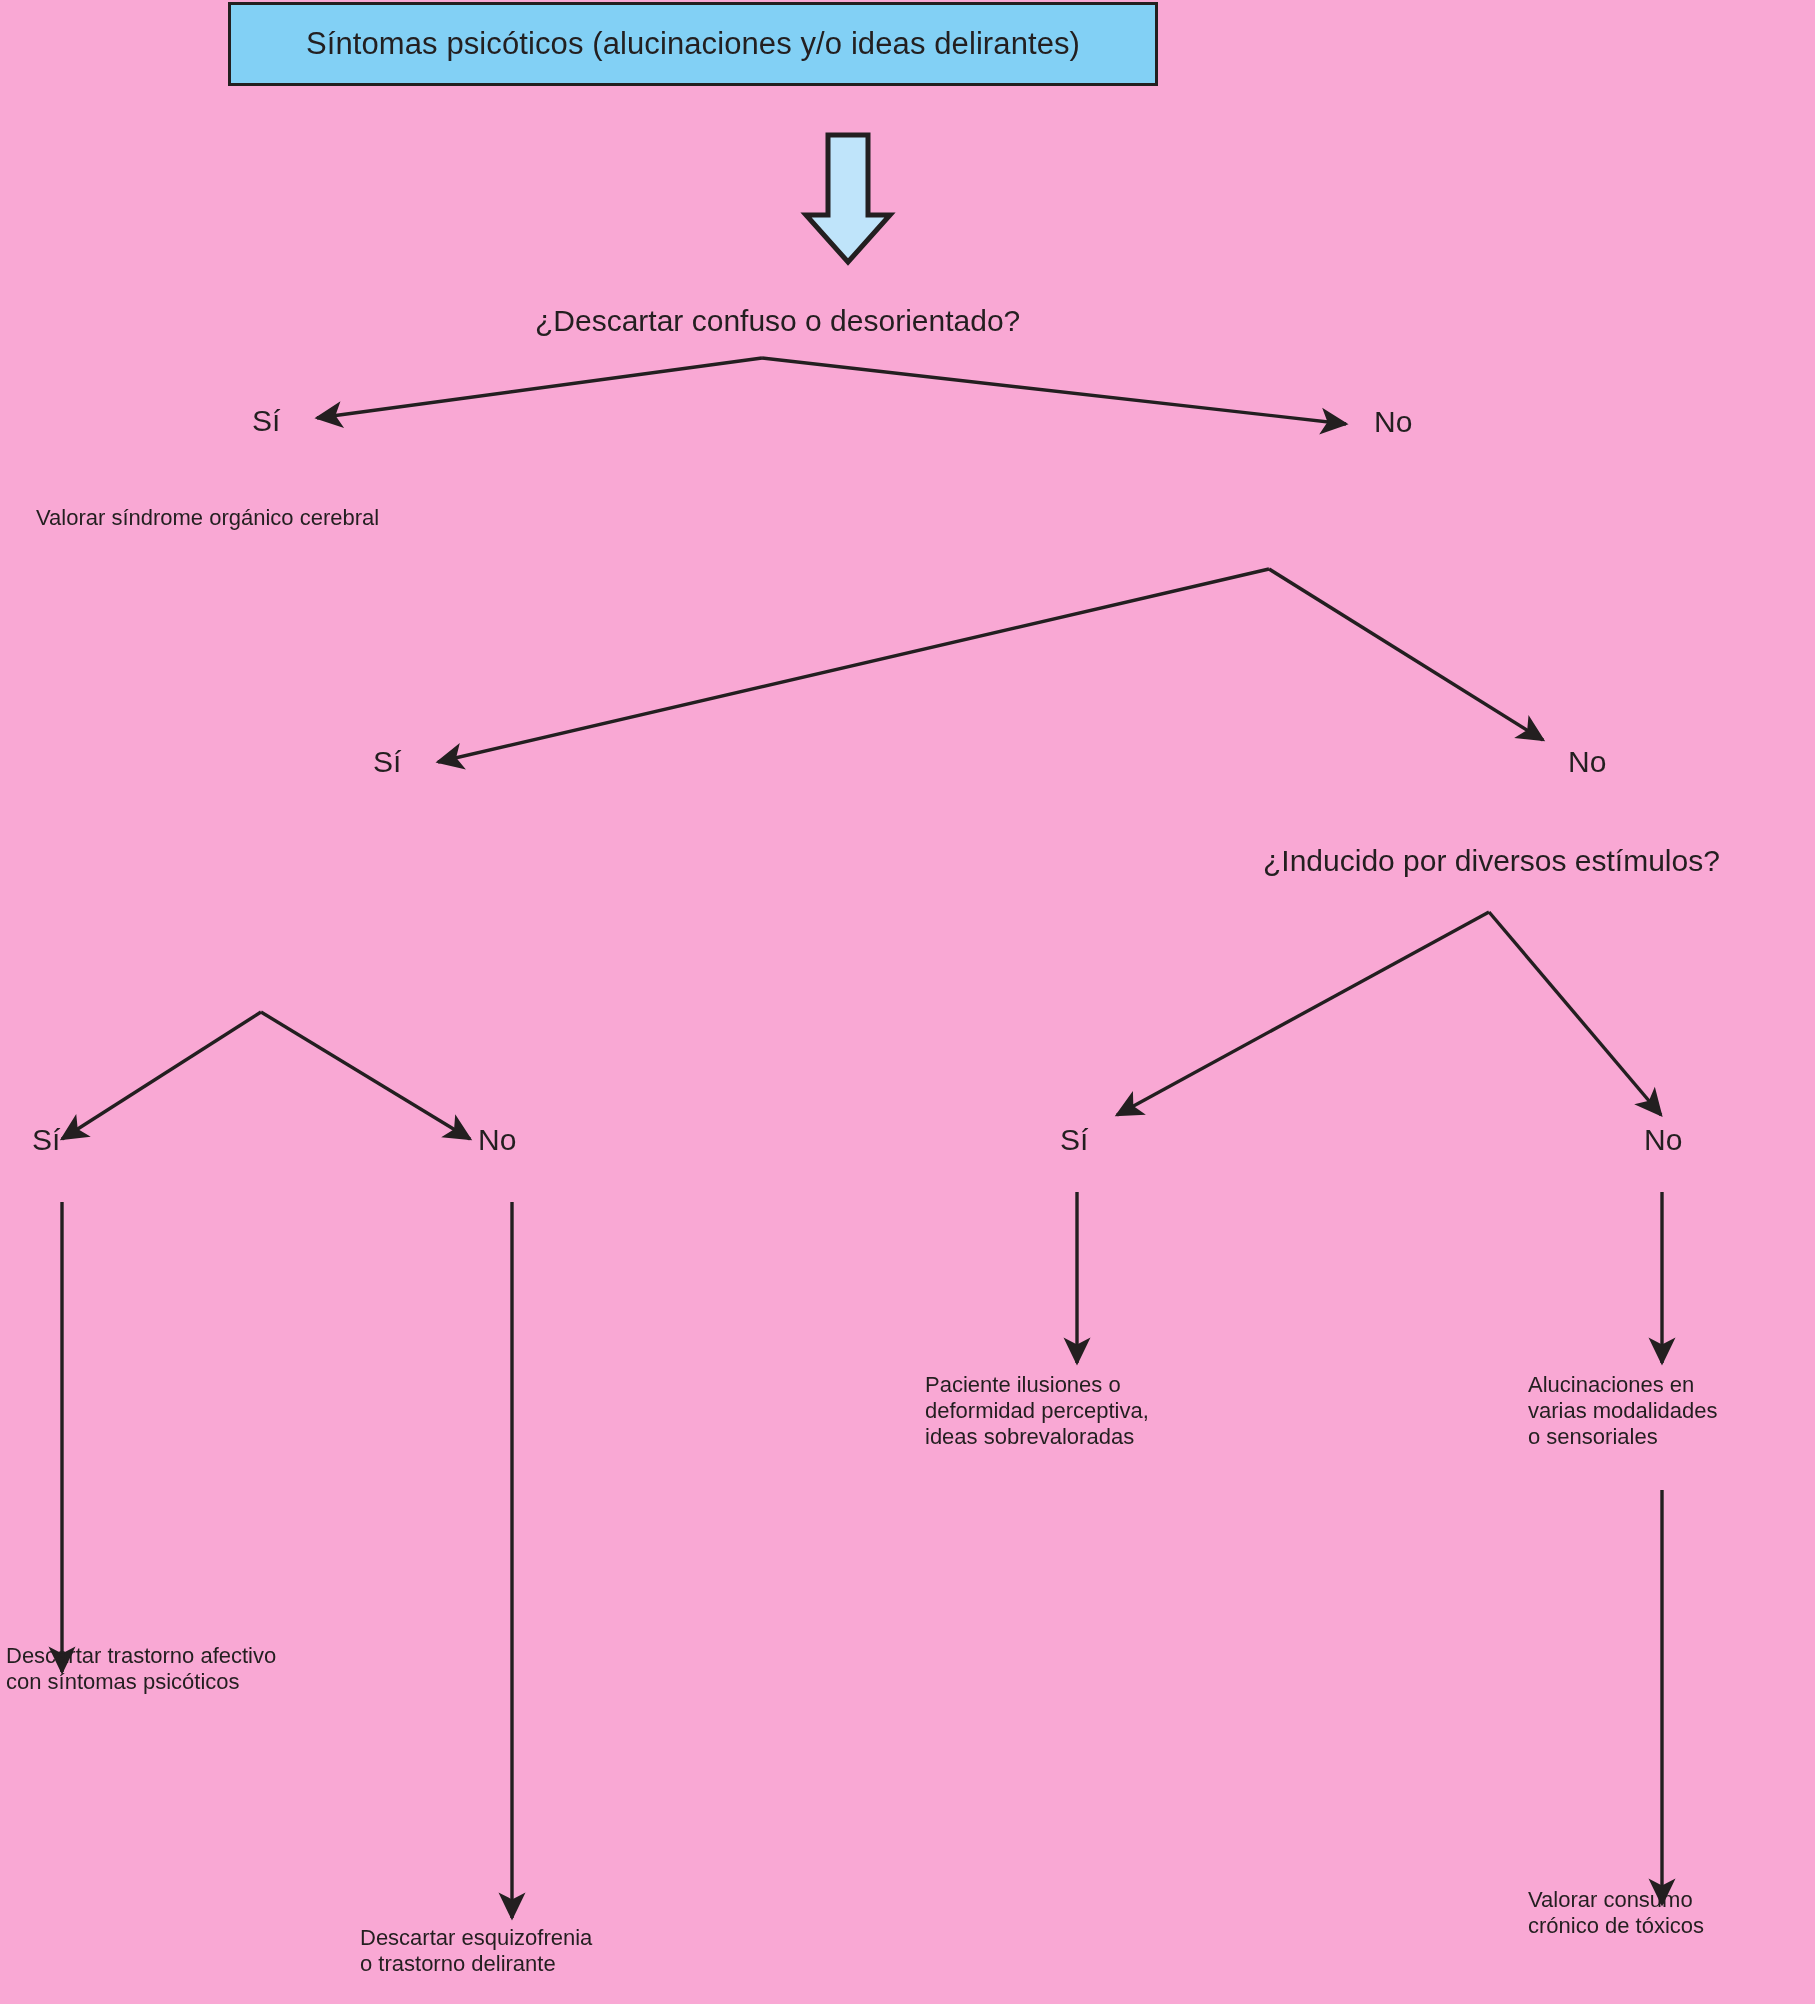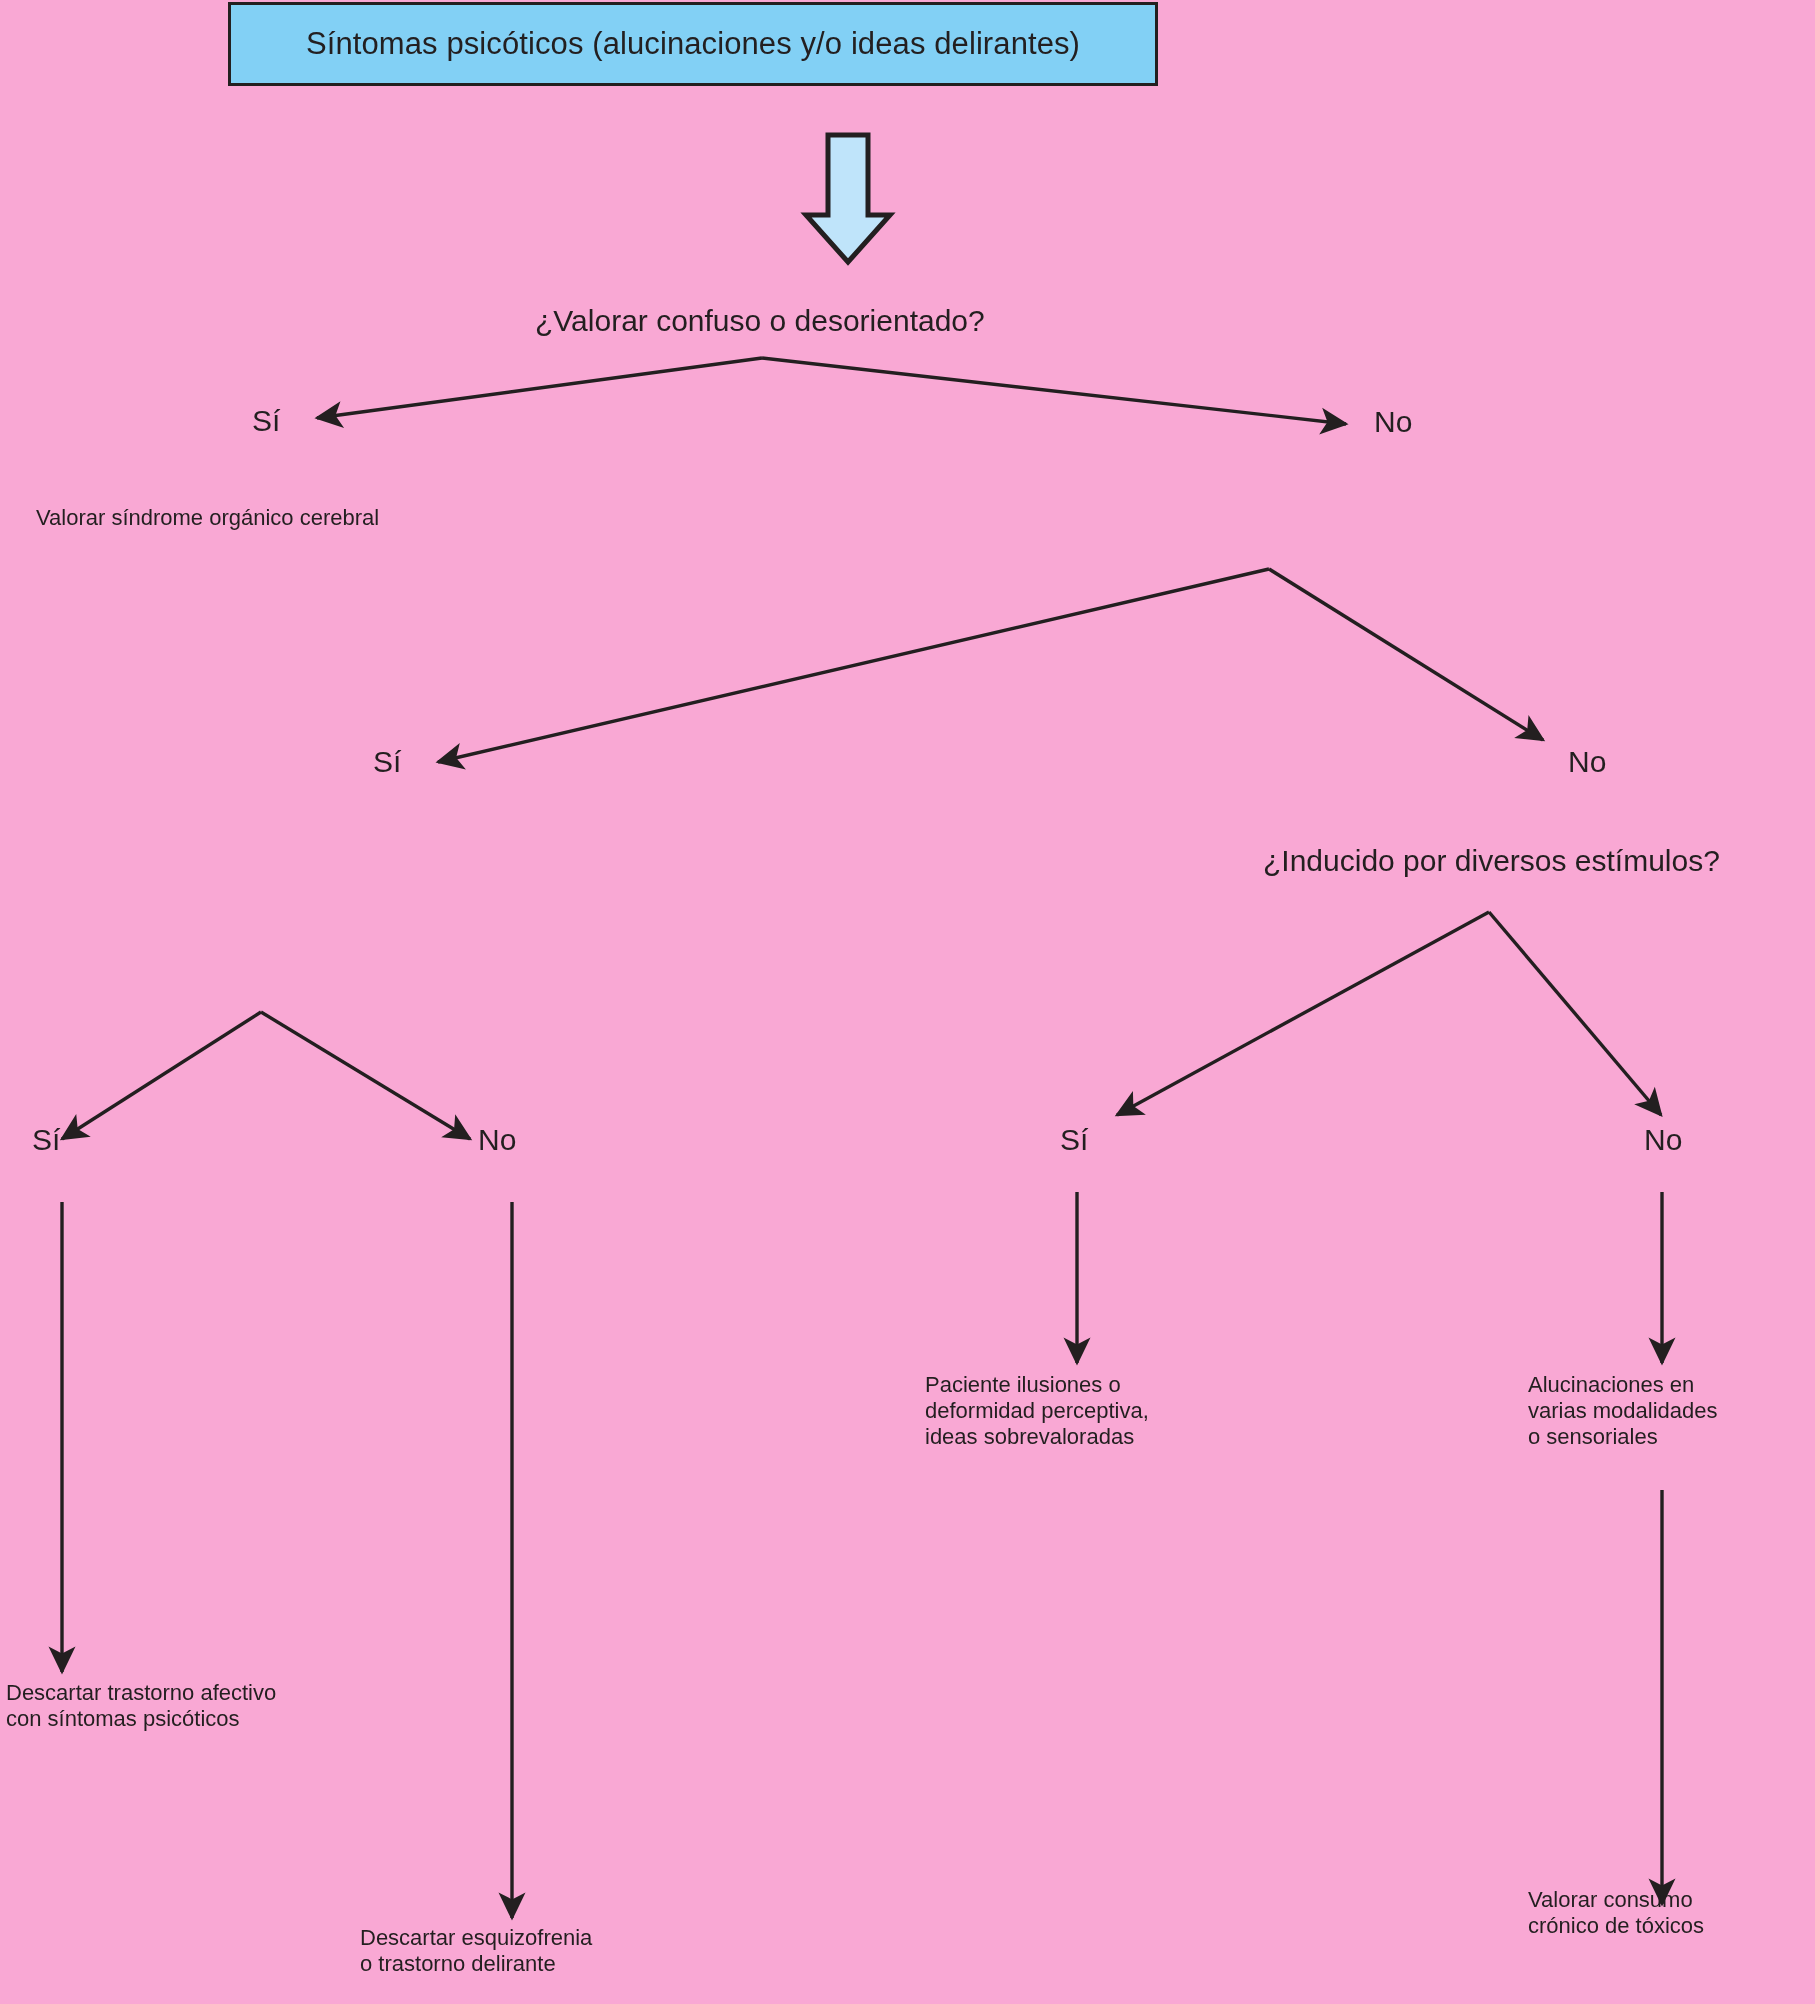--- a/index.html
+++ b/index.html
@@ -107,21 +107,21 @@
 
     <g stroke="#231f20" stroke-width="3.4" fill="none">
       <path d="M 1077 1192 L 1077 1363" marker-end="url(#arrowhead)"></path>
       <path d="M 1662 1192 L 1662 1363" marker-end="url(#arrowhead)"></path>
       <path d="M 1662 1490 L 1662 1904" marker-end="url(#arrowhead)"></path>
       <path d="M 62 1202 L 62 1672" marker-end="url(#arrowhead)"></path>
       <path d="M 512 1202 L 512 1918" marker-end="url(#arrowhead)"></path>
     </g>
   </svg>
 
-  <div class="node txt-q al-left" style="left:535px; top:303px; width:520px;">¿Valorar confuso o desorientado?</div>
+  <div class="node txt-q al-left" style="left:535px; top:303px; width:520px;">¿Descartar confuso o desorientado?</div>
 
 
   <div class="node txt-q al-left" style="left:1263px; top:843px; width:470px;">¿Inducido por diversos estímulos?</div>
 
 
   <div class="node txt-yn al-left" style="left:252px; top:403px; width:60px;">Sí</div>
   <div class="node txt-yn al-left" style="left:1374px; top:404px; width:60px;">No</div>
 
   <div class="node txt-yn al-left" style="left:373px; top:744px; width:60px;">Sí</div>
   <div class="node txt-yn al-left" style="left:1568px; top:744px; width:60px;">No</div>
@@ -135,21 +135,21 @@
   <div class="node txt-leaf al-left" style="left:36px; top:505px; width:520px;">Valorar síndrome orgánico cerebral</div>
 
   <div class="node txt-leaf al-left" style="left:925px; top:1372px; width:380px;">Paciente ilusiones o
 deformidad perceptiva,
 ideas sobrevaloradas</div>
 
   <div class="node txt-leaf al-center" style="left:1528px; top:1372px; width:282px;">Alucinaciones en
 varias modalidades
 o sensoriales</div>
 
-  <div class="node txt-leaf al-left" style="left:6px; top:1680px; width:420px;">Descartar trastorno afectivo
+  <div class="node txt-leaf al-left" style="left:6px; top:1643px; width:420px;">Descartar trastorno afectivo
 con síntomas psicóticos</div>
 
   <div class="node txt-leaf al-left" style="left:360px; top:1925px; width:420px;">Descartar esquizofrenia
 o trastorno delirante</div>
 
   <div class="node txt-leaf al-center" style="left:1528px; top:1887px; width:282px;">Valorar consumo
 crónico de tóxicos</div>
 
 </div>
 

